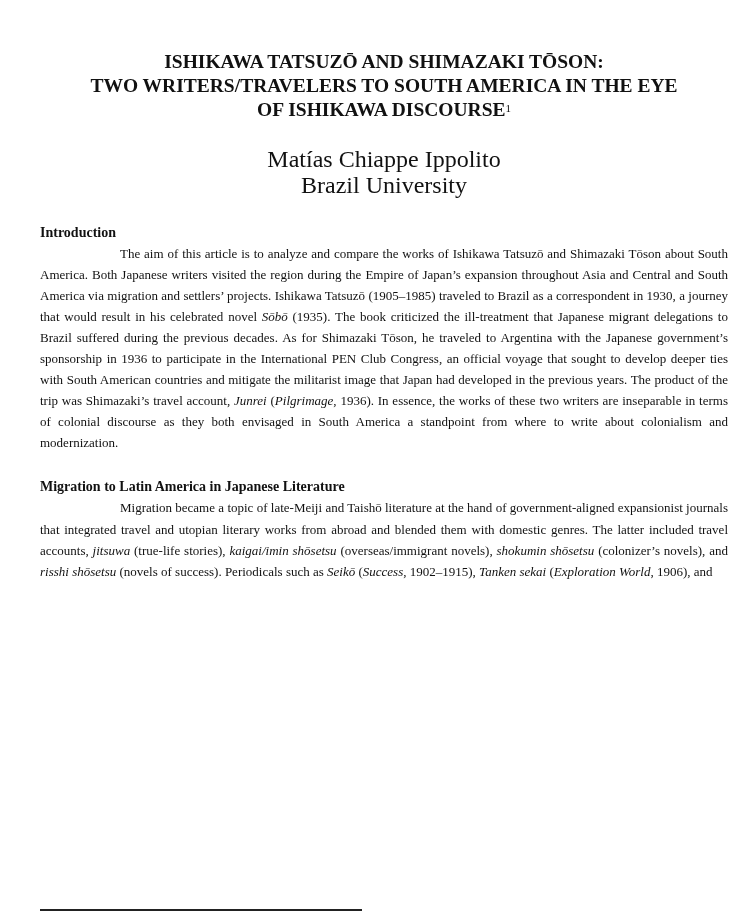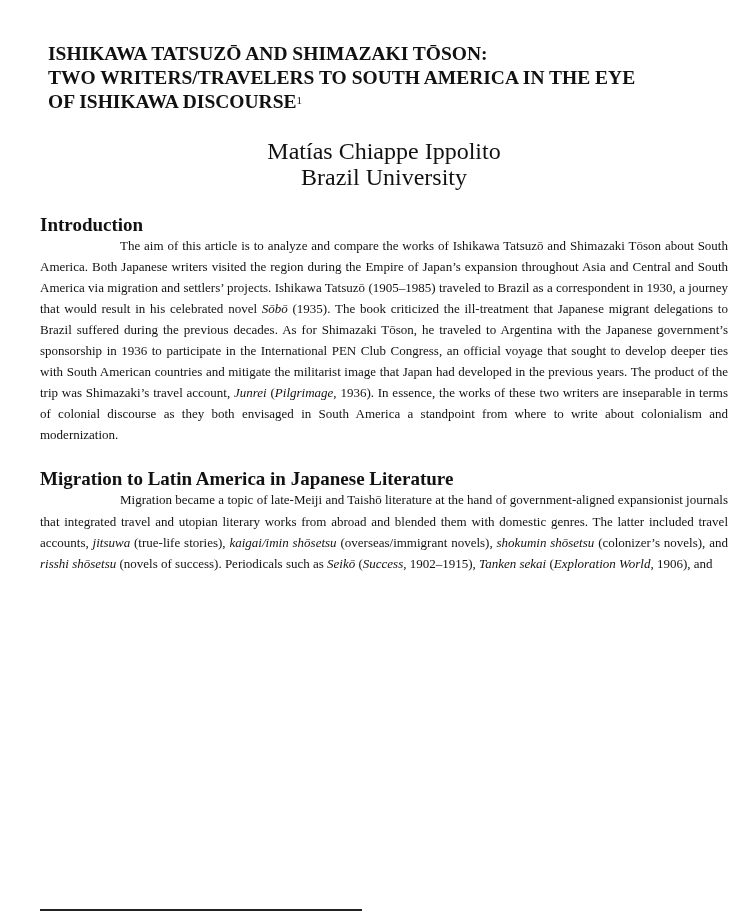--- a/index.html
+++ b/index.html
@@ -1,22 +1,22 @@
 <!DOCTYPE html>
 <html><head>
 <meta charset="utf-8">
 <style>
   html, body { margin: 0; padding: 0; background: #ffffff; }
   body { width: 750px; height: 913px; overflow: hidden; position: relative;
          font-family: "Liberation Serif", "DejaVu Serif", serif; color: #111; }
   .page { position: absolute; left: 40px; top: 34px; width: 688px; }
-  .title { font-weight: bold; font-size: 19.5px; line-height: 24px; margin: 8px; }
+  .title { text-align: center; font-weight: bold; font-size: 19.5px; line-height: 24px; margin: 16px; }
   .title sup { font-weight: normal; font-size: 11px; vertical-align: top; position: relative; top: -2px; }
   .author { text-align: center; font-size: 24px; line-height: 26px; margin-top: 24px; }
-  h2 { font-size: 19px; font-weight: bold; margin: 0; line-height: 21px; }
+  h2 { font-size: 14px; font-weight: bold; margin: 0; line-height: 21px; }
   p { margin: 0; font-size: 13px; line-height: 21.05px; text-align: justify; text-indent: 80px; }
   .sec1 { margin-top: 24px; }
   .sec2 { margin-top: 23px; }
   .footrule { position: absolute; left: 40px; top: 909px; width: 322px; height: 1.5px; background: #222; }
   i { font-style: italic; }
 </style>
 </head>
 <body>
 
 <div class="page">

